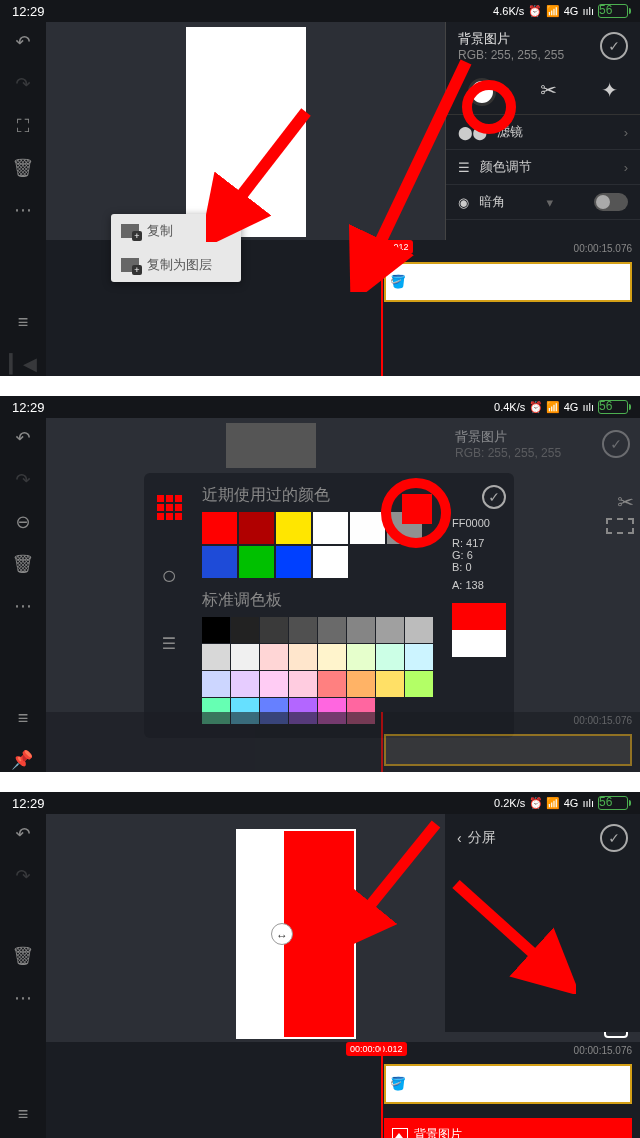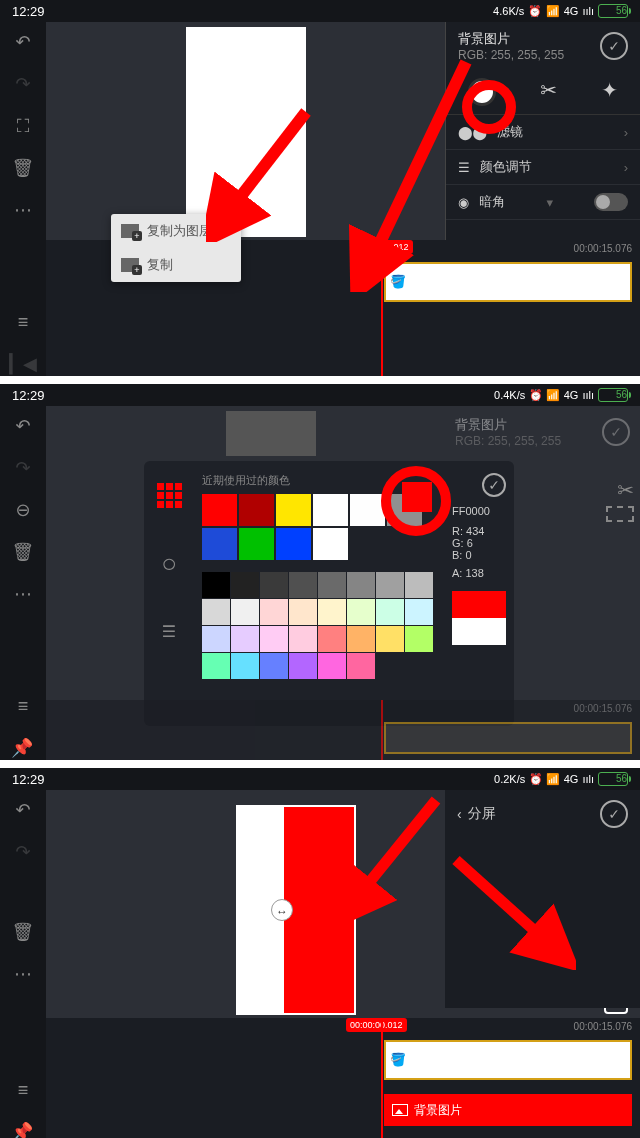--- a/index.html
+++ b/index.html
@@ -1,20 +1,20 @@
 <!DOCTYPE html>
 <html><head>
 <meta charset="utf-8">
 <style>
 *{box-sizing:border-box;margin:0;padding:0;font-family:-apple-system,sans-serif}
 body{background:#fff;width:640px}
-.screen{width:640px;height:376px;background:#0f766e;position:relative;overflow:hidden;margin-bottom:8px}
+.screen{width:640px;height:376px;background:#0f766e;position:relative;overflow:hidden;margin-bottom:20px}
 .statusbar{height:22px;display:flex;justify-content:space-between;align-items:center;padding:0 12px;color:#fff;font-size:13px;background:#14161a}
 .statusright{display:flex;align-items:center;gap:4px;font-size:11px}
-.battery{display:inline-block;width:30px;height:14px;border:1.5px solid #4caf50;border-radius:3px;position:relative;color:#4caf50;font-size:10px;line-height:11px;text-align:right}
+.battery{display:inline-block;width:30px;height:14px;border:1.5px solid #4caf50;border-radius:3px;position:relative;color:#4caf50;font-size:12px;line-height:11px;text-align:left}
 .battery::after{content:"";position:absolute;right:-4px;top:3px;width:2px;height:6px;background:#4caf50;border-radius:0 2px 2px 0}
 .content{display:flex;height:354px}
 .sidebar{width:46px;background:#14161a;display:flex;flex-direction:column;align-items:center;padding-top:8px;gap:18px}
 .sidebtn{width:24px;height:24px;color:#888;display:flex;align-items:center;justify-content:center;font-size:18px}
 .sidebtn.disabled{opacity:0.3}
 .main{flex:1;position:relative;background:#2c2f36}
 .preview{position:absolute;top:5px;left:140px;width:120px;height:210px;background:#fff}
 .fullscreen{position:absolute;top:188px;right:12px;width:24px;height:24px;border:2px solid #fff;border-radius:4px;color:#fff;display:flex;align-items:center;justify-content:center;font-size:11px}
 .rightpanel{position:absolute;top:0;right:0;width:195px;height:218px;background:#1a1d23;border-left:1px solid #444}
 .rp-header{padding:8px 12px;display:flex;justify-content:space-between;align-items:center}
@@ -43,21 +43,21 @@
 .arrow{position:absolute;pointer-events:none}
 
 
 .colorpicker{position:absolute;left:98px;top:55px;width:370px;height:265px;background:#1e2128;border-radius:6px;display:flex}
 .cp-tabs{width:50px;display:flex;flex-direction:column;align-items:center;padding-top:20px;gap:40px}
 .cp-tab{width:28px;height:28px;display:flex;align-items:center;justify-content:center;color:#888}
 .cp-tab.active{color:#ff0000}
 .gridicon{display:grid;grid-template-columns:repeat(3,7px);grid-template-rows:repeat(3,7px);gap:2px}
 .gridicon span{background:currentColor}
 .cp-main{flex:1;padding:12px 8px}
-.cp-label{color:#888;font-size:11px;margin-bottom:6px}
+.cp-label{color:#888;font-size:16px;margin-bottom:6px}
 .swatches{display:flex;flex-wrap:wrap;gap:2px;margin-bottom:12px}
 .sw{width:35px;height:32px}
 .bigswatches{display:flex;flex-wrap:wrap;gap:1px}
 .bsw{width:28px;height:26px}
 .cp-right{width:70px;padding:12px 8px;color:#ccc;font-size:11px}
 .cp-preview{width:54px;height:54px;margin-top:12px;display:flex;flex-direction:column}
 .cp-prev-top{flex:1;background:#ff0000}
 .cp-prev-bot{flex:1;background:#fff}
 .greyblock{position:absolute;top:5px;left:180px;width:90px;height:45px;background:#555}
 
@@ -147,25 +147,25 @@
         </div>
         <div class="clip">
           <span class="clipicon">🪣</span>
         </div>
         <div class="playhead"></div>
       </div>
 
       <div class="popup">
         <div class="popupitem">
           <span class="popupicon"></span>
-          <span>复制为图层</span>
+          <span>复制</span>
         </div>
         <div class="popupitem">
           <span class="popupicon"></span>
-          <span>复制</span>
+          <span>复制为图层</span>
         </div>
       </div>
 
       <div class="redcircle" style="top:58px;left:416px;width:54px;height:54px"></div>
       <svg class="arrow" style="top:30px;left:290px" width="140" height="240">
         <defs>
             <marker id="ah1" markerWidth="6" markerHeight="6" refX="3" refY="3" orient="auto">
               <polygon points="0,0 6,3 0,6" fill="#ff0000"></polygon>
             </marker>
           </defs>
@@ -237,20 +237,21 @@
               <div class="sw" style="background: rgb(176, 0, 0);"></div>
               <div class="sw" style="background: rgb(255, 230, 0);"></div>
               <div class="sw" style="background: rgb(255, 255, 255);"></div>
               <div class="sw" style="background: rgb(254, 254, 254);"></div>
               <div class="sw" style="background: rgb(144, 144, 144);"></div>
               <div class="sw" style="background: rgb(30, 75, 216);"></div>
               <div class="sw" style="background: rgb(0, 192, 0);"></div>
               <div class="sw" style="background: rgb(0, 64, 255);"></div>
               <div class="sw" style="background: rgb(255, 255, 255);"></div>
             </div>
+          <div class="cp-label">标准调色板</div>
           <div class="bigswatches" id="std-sw">
               <div class="bsw" style="background: rgb(0, 0, 0);"></div>
               <div class="bsw" style="background: rgb(34, 34, 34);"></div>
               <div class="bsw" style="background: rgb(58, 58, 58);"></div>
               <div class="bsw" style="background: rgb(80, 80, 80);"></div>
               <div class="bsw" style="background: rgb(106, 106, 106);"></div>
               <div class="bsw" style="background: rgb(133, 133, 133);"></div>
               <div class="bsw" style="background: rgb(160, 160, 160);"></div>
               <div class="bsw" style="background: rgb(188, 188, 188);"></div>
               <div class="bsw" style="background: rgb(216, 216, 216);"></div>
@@ -276,21 +277,21 @@
               <div class="bsw" style="background: rgb(255, 102, 224);"></div>
               <div class="bsw" style="background: rgb(255, 102, 160);"></div>
             </div>
         </div>
         <div class="cp-right">
           <div style="display:flex;justify-content:flex-end;margin-bottom:8px">
               <div class="checkcircle" style="width:24px;height:24px">✓</div>
             </div>
           <div>FF0000</div>
           <div style="height:8px"></div>
-          <div>R: 434</div>
+          <div>R: 417</div>
           <div>G: 6</div>
           <div>B: 0</div>
           <div style="height:6px"></div>
           <div>A: 138</div>
           <div class="cp-preview">
             <div class="cp-prev-top"></div>
               <div class="cp-prev-bot"></div>
           </div>
         </div>
       </div>

